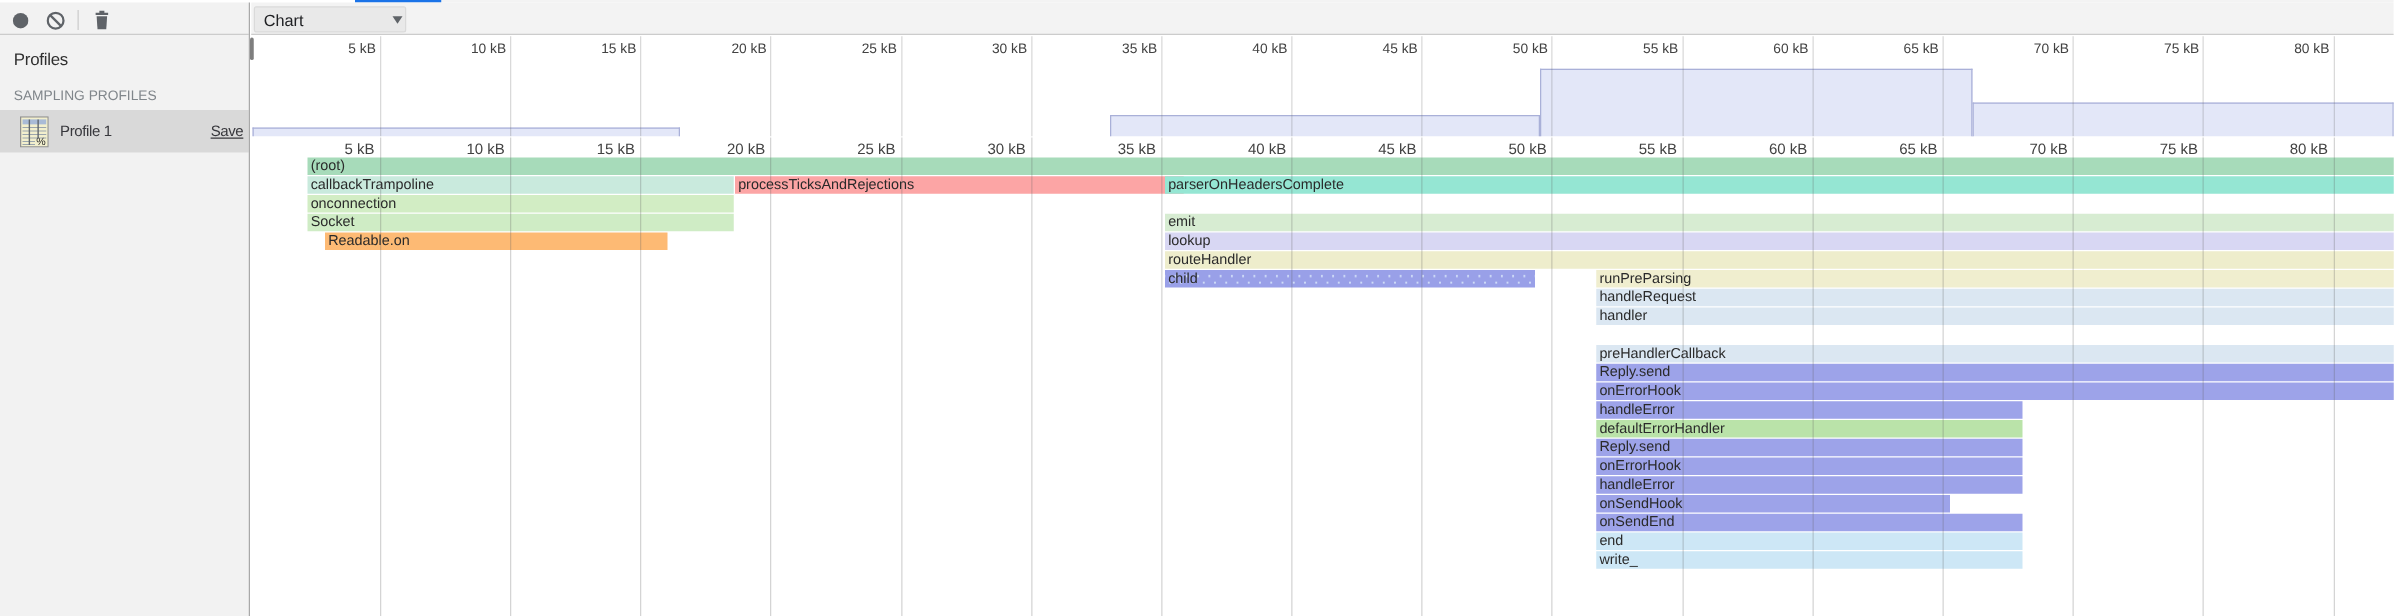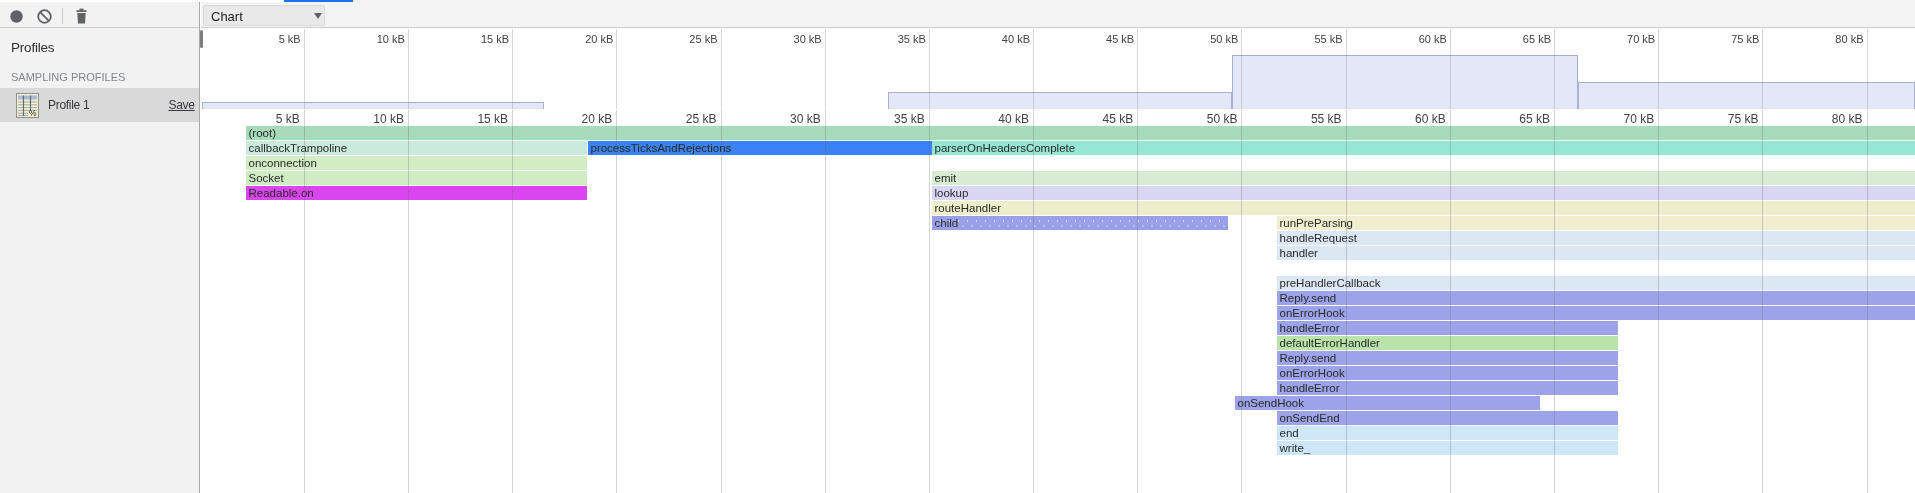--- a/index.html
+++ b/index.html
@@ -131,41 +131,41 @@
     <div class="ovlab" style="left:1272.6px">55 kB</div>
     <div class="ovlab" style="left:1376.8px">60 kB</div>
     <div class="ovlab" style="left:1481.0px">65 kB</div>
     <div class="ovlab" style="left:1585.2px">70 kB</div>
     <div class="ovlab" style="left:1689.4px">75 kB</div>
     <div class="ovlab" style="left:1793.5px">80 kB</div>
   <div class="abs" id="ovhandle"></div>
 
   <div class="bar" style="left:202px;top:126px;width:1713px;background-color:#a7dbba">(root)</div>
 <div class="bar" style="left:202px;top:141px;width:341px;background-color:#c9eadd">callbackTrampoline</div>
-<div class="bar" style="left:544px;top:141px;width:359px;background-color:#3b82f6">processTicksAndRejections</div>
+<div class="bar" style="left:544px;top:141px;width:359px;background-color:#fca5a5">processTicksAndRejections</div>
 <div class="bar" style="left:888px;top:141px;width:1027px;background-color:#95e6d3">parserOnHeadersComplete</div>
 <div class="bar" style="left:202px;top:156px;width:341px;background-color:#d2edc4">onconnection</div>
 <div class="bar" style="left:202px;top:171px;width:341px;background-color:#cfecc5">Socket</div>
 <div class="bar" style="left:888px;top:171px;width:1027px;background-color:#d7ecd2">emit</div>
-<div class="bar" style="left:202px;top:186px;width:341px;background-color:#d946ef">Readable.on</div>
+<div class="bar" style="left:216px;top:186px;width:274px;background-color:#fdba74">Readable.on</div>
 <div class="bar" style="left:888px;top:186px;width:1027px;background-color:#d8d7f3">lookup</div>
 <div class="bar" style="left:888px;top:201px;width:1027px;background-color:#eeedcc">routeHandler</div>
 <div class="bar dots" style="left:888px;top:216px;width:296px;background-color:#99a0e8">child</div>
 <div class="bar" style="left:1233px;top:216px;width:682px;background-color:#f0eecf">runPreParsing</div>
 <div class="bar" style="left:1233px;top:231px;width:682px;background-color:#dbe7f2">handleRequest</div>
 <div class="bar" style="left:1233px;top:246px;width:682px;background-color:#dbe7f2">handler</div>
 <div class="bar" style="left:1233px;top:276px;width:682px;background-color:#dbe7f2">preHandlerCallback</div>
 <div class="bar" style="left:1233px;top:291px;width:682px;background-color:#9da3e9">Reply.send</div>
 <div class="bar" style="left:1233px;top:306px;width:682px;background-color:#9da3e9">onErrorHook</div>
 <div class="bar" style="left:1233px;top:321px;width:341px;background-color:#9da3e9">handleError</div>
 <div class="bar" style="left:1233px;top:336px;width:341px;background-color:#bae3a9">defaultErrorHandler</div>
 <div class="bar" style="left:1233px;top:351px;width:341px;background-color:#9da3e9">Reply.send</div>
 <div class="bar" style="left:1233px;top:366px;width:341px;background-color:#9da3e9">onErrorHook</div>
 <div class="bar" style="left:1233px;top:381px;width:341px;background-color:#9da3e9">handleError</div>
-<div class="bar" style="left:1191px;top:396px;width:305px;background-color:#9da3e9">onSendHook</div>
+<div class="bar" style="left:1233px;top:396px;width:283px;background-color:#9da3e9">onSendHook</div>
 <div class="bar" style="left:1233px;top:411px;width:341px;background-color:#9da3e9">onSendEnd</div>
 <div class="bar" style="left:1233px;top:426px;width:341px;background-color:#cde7f6">end</div>
 <div class="bar" style="left:1233px;top:441px;width:341px;background-color:#cde7f6">write_</div>
   <div class="gfl" style="left:303.7px"></div>
     <div class="gfl" style="left:407.9px"></div>
     <div class="gfl" style="left:512.1px"></div>
     <div class="gfl" style="left:616.3px"></div>
     <div class="gfl" style="left:720.5px"></div>
     <div class="gfl" style="left:824.7px"></div>
     <div class="gfl" style="left:928.8px"></div>

